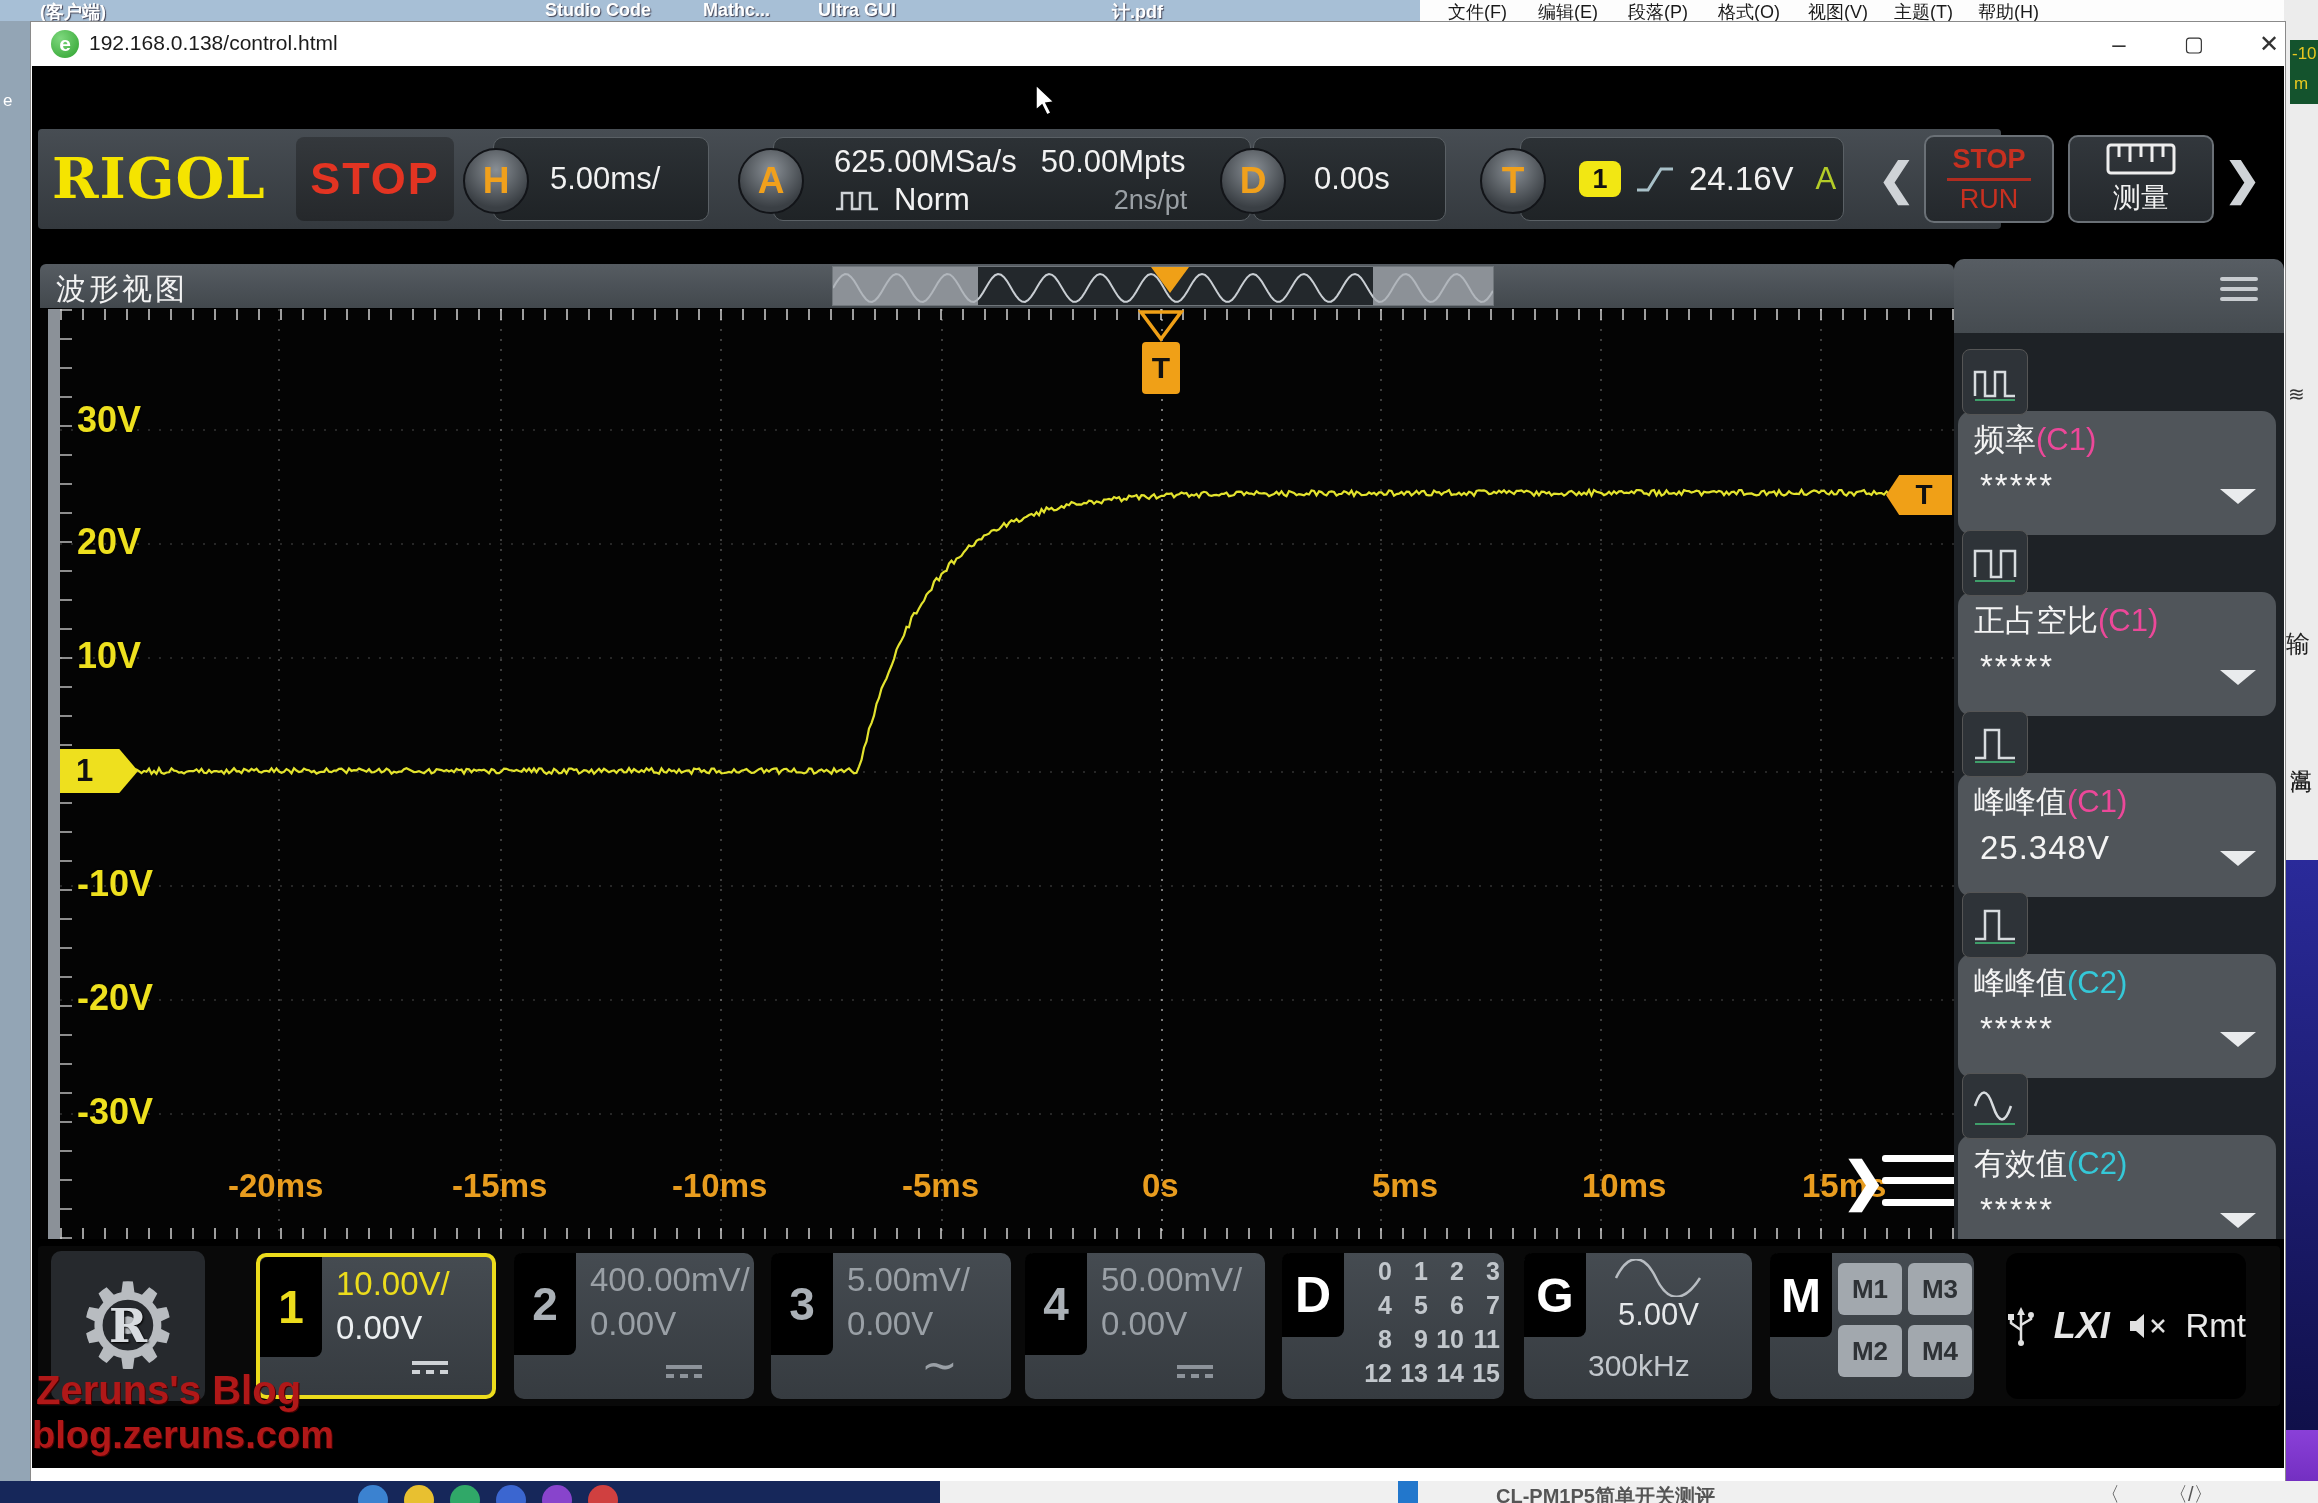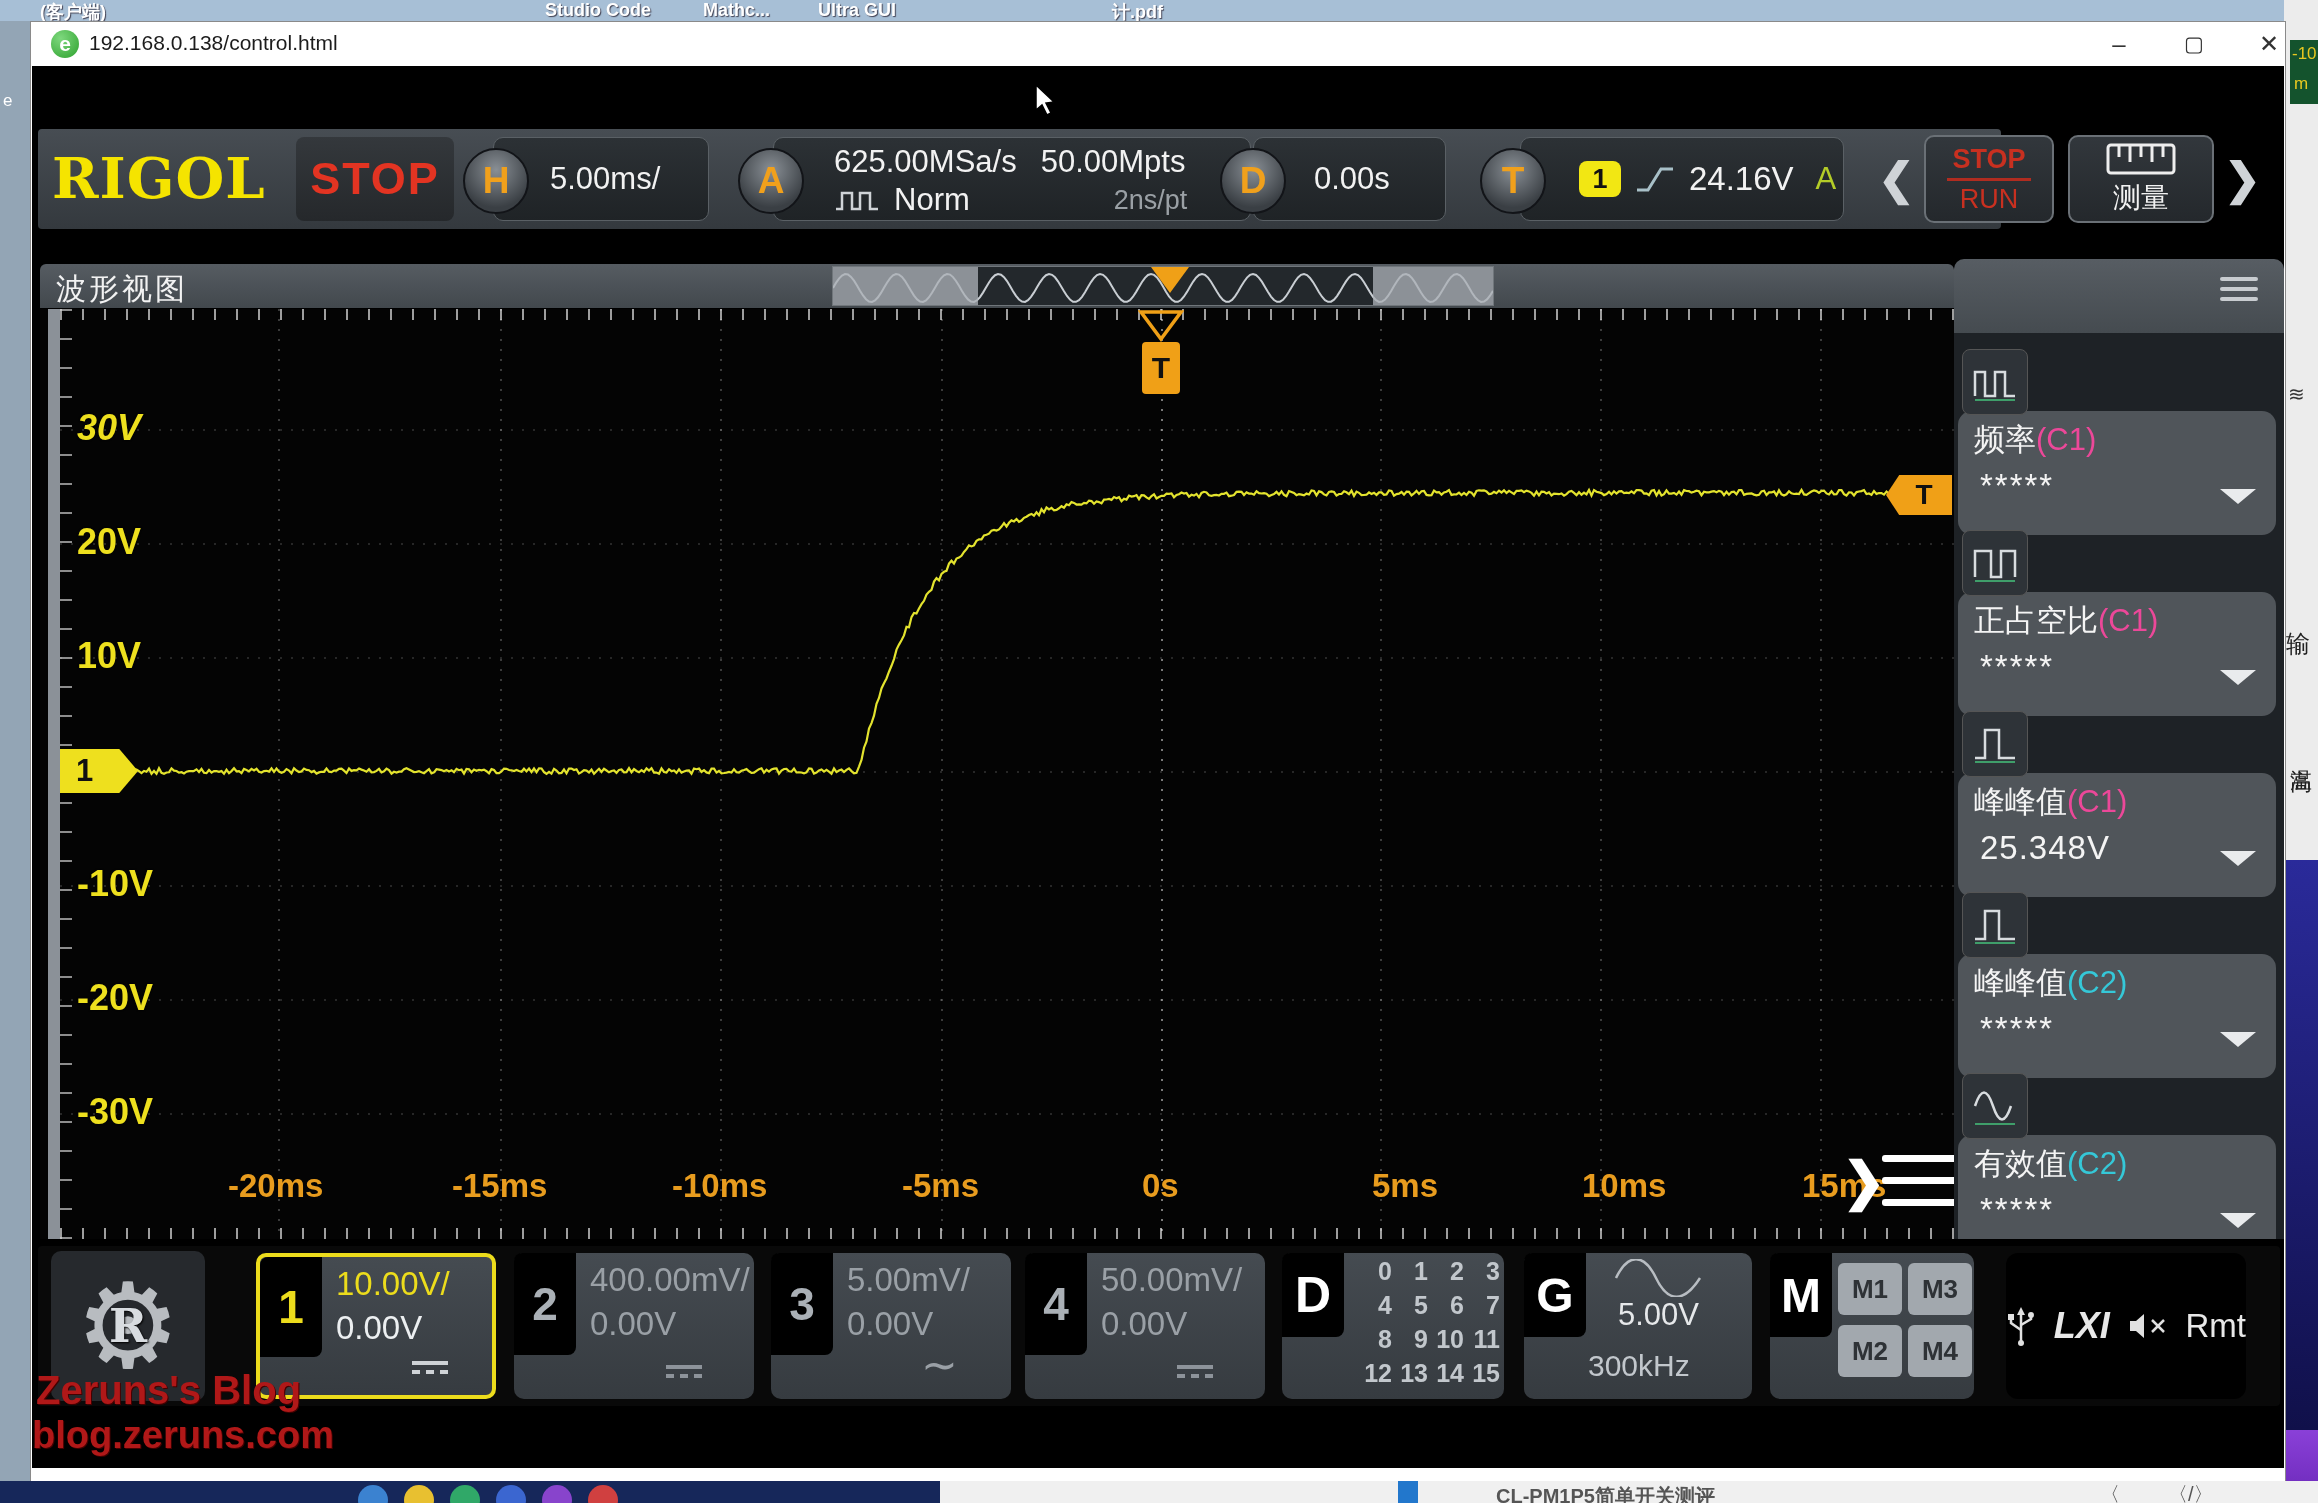--- a/index.html
+++ b/index.html
@@ -95,20 +95,29 @@
 <body>
 
 <div class="screen">
 
   <div class="abs desktop-top">
     <span class="tb-item" style="left:40px;">(客户端)</span>
     <span class="tb-item" style="left:545px;">Studio Code</span>
     <span class="tb-item" style="left:703px;">Mathc...</span>
     <span class="tb-item" style="left:818px;">Ultra GUI</span>
     <span class="tb-item" style="left:1112px;">计.pdf</span>
+    <div class="menu-bg">
+      <span class="menu-item" style="left:28px;">文件(F)</span>
+      <span class="menu-item" style="left:118px;">编辑(E)</span>
+      <span class="menu-item" style="left:208px;">段落(P)</span>
+      <span class="menu-item" style="left:298px;">格式(O)</span>
+      <span class="menu-item" style="left:388px;">视图(V)</span>
+      <span class="menu-item" style="left:474px;">主题(T)</span>
+      <span class="menu-item" style="left:558px;">帮助(H)</span>
+    </div>
   </div>
 
   <div class="abs left-edge">
     <span class="frag" style="left:3px;top:70px;color:#fff;">e</span>
   </div>
   <div class="abs right-edge">
     <div class="abs" style="left:6px;top:40px;width:34px;height:64px;background:#14532d;">
       <span class="frag" style="left:2px;top:4px;color:#e8c820;">-10</span>
       <span class="frag" style="left:4px;top:34px;color:#e8c820;">m</span>
     </div>
@@ -226,21 +235,21 @@
           <div class="vline" style="left:1780px;"></div>
 
           <div class="hline" style="top:120px;"></div>
           <div class="hline" style="top:234px;"></div>
           <div class="hline" style="top:348px;"></div>
           <div class="hline" style="top:462px;"></div>
           <div class="hline" style="top:576px;"></div>
           <div class="hline" style="top:690px;"></div>
           <div class="hline" style="top:804px;"></div>
 
-          <span class="ylab" style="top:98px;font-style:italic;">30V</span>
+          <span class="ylab" style="top:90px;">30V</span>
           <span class="ylab" style="top:212px;">20V</span>
           <span class="ylab" style="top:326px;">10V</span>
           <span class="ylab" style="top:554px;">-10V</span>
           <span class="ylab" style="top:668px;">-20V</span>
           <span class="ylab" style="top:782px;">-30V</span>
 
           <span class="xlab" style="left:188px;">-20ms</span>
           <span class="xlab" style="left:412px;">-15ms</span>
           <span class="xlab" style="left:632px;">-10ms</span>
           <span class="xlab" style="left:862px;">-5ms</span>

